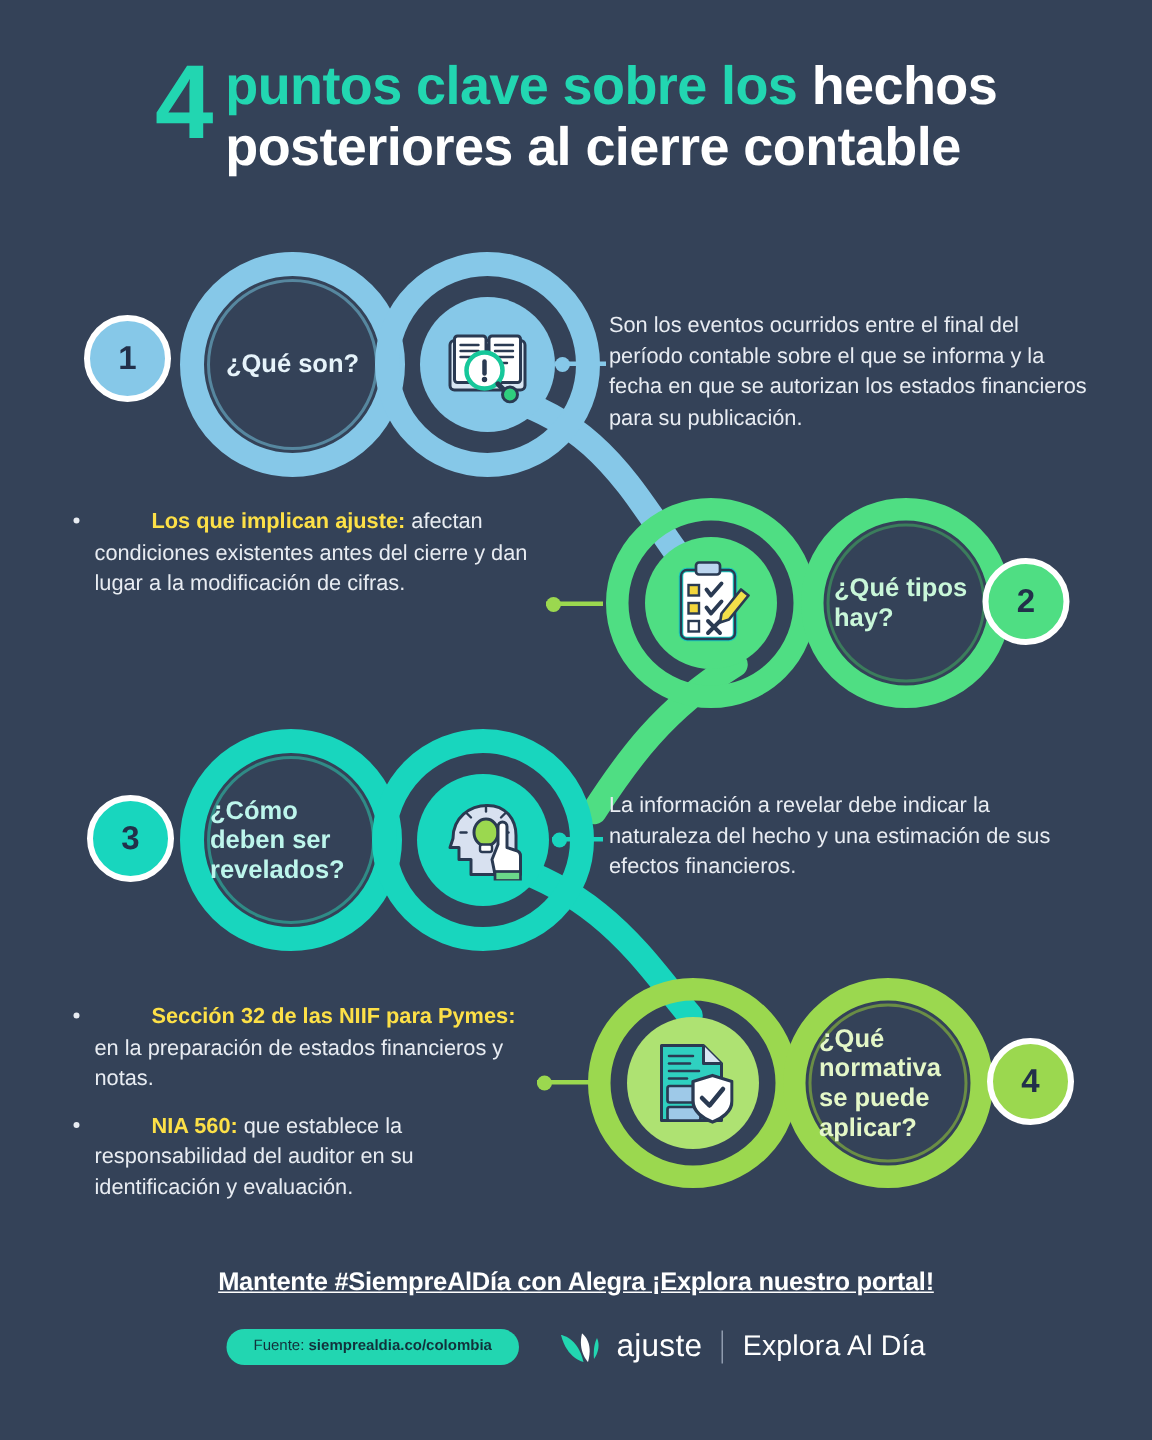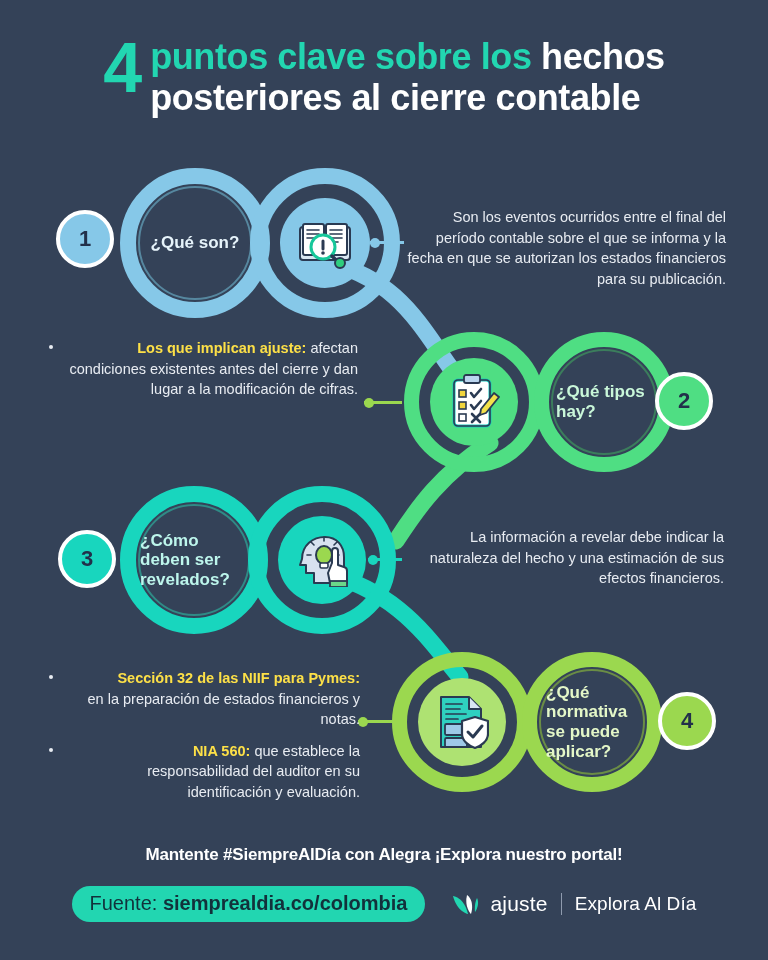--- a/index.html
+++ b/index.html
@@ -86,21 +86,20 @@
 
   
   .tail { position: absolute; }
 
   
   .text-panel {
     position: absolute;
     color: #E8ECF2;
     font-size: 14.5px;
     line-height: 1.42;
-    text-align: right;
   }
   .text-panel p { margin: 0; }
   .bullets { list-style: none; }
   .bullets li {
     position: relative;
     padding-left: 15px;
     margin-bottom: 11px;
   }
   .bullets li:last-child { margin-bottom: 0; }
   .bullets li::before {
@@ -124,35 +123,36 @@
 
   
   .footer-cta {
     position: absolute;
     left: 0; top: 845px; width: 768px;
     text-align: center;
     color: #FFFFFF;
     font-weight: bold;
     font-size: 17px;
     letter-spacing: -0.2px;
+    text-decoration: underline;
   }
   .footer-row {
     position: absolute;
     left: 0; top: 886px; width: 768px;
     display: flex;
     align-items: center;
     justify-content: center;
     gap: 26px;
   }
   .source-pill {
     background: #22D6B1;
     color: #12313B;
     border-radius: 20px;
     padding: 6px 18px 7px;
-    font-size: 20px;
+    font-size: 10px;
     white-space: nowrap;
   }
   .source-pill .b2 { font-weight: bold; }
   .brand {
     display: flex;
     align-items: center;
     gap: 9px;
     color: #FFFFFF;
   }
   .brand-name { font-size: 21px; letter-spacing: 0.2px; }

